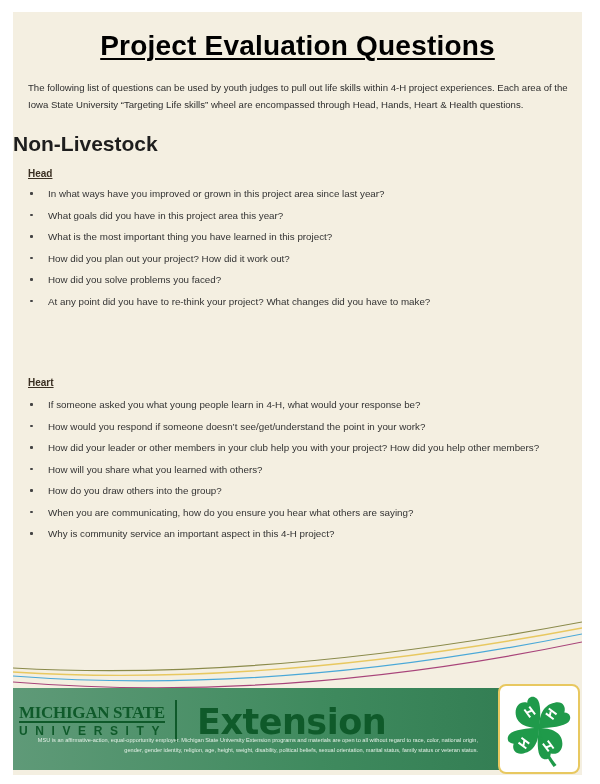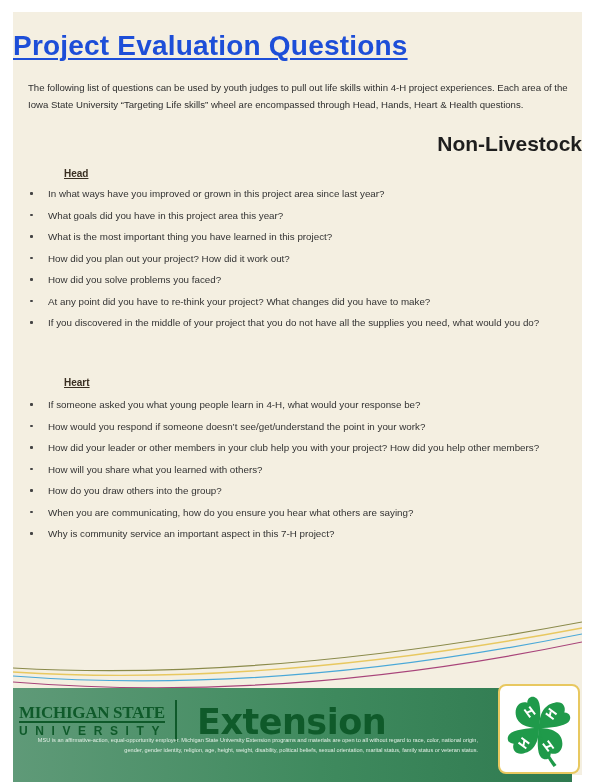--- a/index.html
+++ b/index.html
@@ -5,50 +5,50 @@
   html, body { margin: 0; padding: 0; }
   body {
     width: 600px; height: 784px; background: #ffffff; position: relative; overflow: hidden;
     font-family: "Liberation Sans", "DejaVu Sans", sans-serif; color: #2b2b2b;
   }
   .page {
     position: absolute; left: 13px; top: 12px; width: 569px; height: 763px;
     background: #f4efe1;
   }
   .title {
-    position: absolute; left: 0; width: 569px; top: 18px; text-align: left;
-    font-size: 28px; font-weight: bold; color: #1d4ed8; text-decoration: underline;
+    position: absolute; left: 0; width: 569px; top: 18px; text-align: center;
+    font-size: 28px; font-weight: bold; color: #000000; text-decoration: underline;
     text-decoration-thickness: 2px; text-underline-offset: 3px; letter-spacing: 0.2px;
   }
   .intro {
     position: absolute; left: 15px; top: 67px; width: 545px;
     font-size: 9.6px; line-height: 17px; color: #2e2e2e;
   }
   .subtitle {
-    position: absolute; left: 0; width: 569px; top: 120px; text-align: right;
+    position: absolute; left: 0; width: 569px; top: 120px; text-align: left;
     font-size: 21px; font-weight: bold; color: #1e1e1e;
   }
   .section-label {
     position: absolute; left: 15px; font-size: 10px; font-weight: bold;
-    text-decoration: underline; color: #3a2f22; margin-left: 36px;
+    text-decoration: underline; color: #3a2f22;
   }
   ul.qs {
     position: absolute; left: 15px; width: 545px; margin: 0; padding: 0; list-style: none;
   }
   ul.qs li {
     position: relative; padding-left: 20px; font-size: 9.8px; line-height: 17px;
     color: #333; margin-bottom: 4.5px;
   }
   ul.qs li::before {
     content: ""; position: absolute; left: 2px; top: 7px; width: 2.5px; height: 2.5px;
     background: #444; border-radius: 1px;
   }
   .curves { position: absolute; left: 0; top: 600px; width: 569px; height: 100px; }
   .band {
-    position: absolute; left: 0; top: 676px; width: 559px; height: 94px;
+    position: absolute; left: 0; top: 676px; width: 559px; height: 82px;
     background: linear-gradient(90deg, #5f9a78 0%, #3f8a5e 55%, #2f7a50 100%);
   }
   .msu-wordmark {
     position: absolute; left: 6px; top: 16px; color: #0f5a2a; font-family: "Liberation Serif", serif;
   }
   .msu-line1 { font-size: 17px; font-weight: bold; letter-spacing: -0.3px; border-bottom: 2px solid #0f5a2a; line-height: 17px; display: inline-block; }
   .msu-line2 { font-size: 12px; font-weight: bold; letter-spacing: 7.6px; line-height: 15px; margin-top: 1px; font-family: "Liberation Sans", sans-serif; }
   .msu-divider { position: absolute; left: 162px; top: 12px; width: 1.5px; height: 42px; background: #0f5a2a; }
   .extension {
     position: absolute; left: 184px; top: 14px; font-size: 35px; font-weight: bold; color: #0f5a2a;
@@ -75,32 +75,31 @@
   <div class="subtitle">Non-Livestock</div>
 
   <div class="section-label" style="top:156px;">Head</div>
   <ul class="qs" style="top:173px;">
     <li>In what ways have you improved or grown in this project area since last year?</li>
     <li>What goals did you have in this project area this year?</li>
     <li>What is the most important thing you have learned in this project?</li>
     <li>How did you plan out your project?  How did it work out?</li>
     <li>How did you solve problems you faced?</li>
     <li>At any point did you have to re-think your project?  What changes did you have to make?</li>
-    <li>If you discovered in the middle of your project that you do not have all the supplies you need, what would you do?</li>
   </ul>
 
   <div class="section-label" style="top:365px;">Heart</div>
   <ul class="qs" style="top:384px;">
     <li>If someone asked you what young people learn in 4-H, what would your response be?</li>
     <li>How would you respond if someone doesn’t see/get/understand the point in your work?</li>
     <li>How did your leader or other members in your club help you with your project?  How did you help other members?</li>
     <li>How will you share what you learned with others?</li>
     <li>How do you draw others into the group?</li>
     <li>When you are communicating, how do you ensure you hear what others are saying?</li>
-    <li>Why is community service an important aspect in this 7-H project?</li>
+    <li>Why is community service an important aspect in this 4-H project?</li>
   </ul>
 
   <svg class="curves" viewBox="0 0 569 100">
     <path d="M0 56 Q 250 70 569 10" stroke="#8a8a4a" stroke-width="1.2" fill="none"></path>
     <path d="M0 60 Q 250 76 569 16" stroke="#e8c860" stroke-width="1.4" fill="none"></path>
     <path d="M0 64 Q 260 84 569 22" stroke="#4aa8d8" stroke-width="1.2" fill="none"></path>
     <path d="M0 70 Q 270 92 569 30" stroke="#a8447a" stroke-width="1.2" fill="none"></path>
   </svg>
 
   <div class="band">

